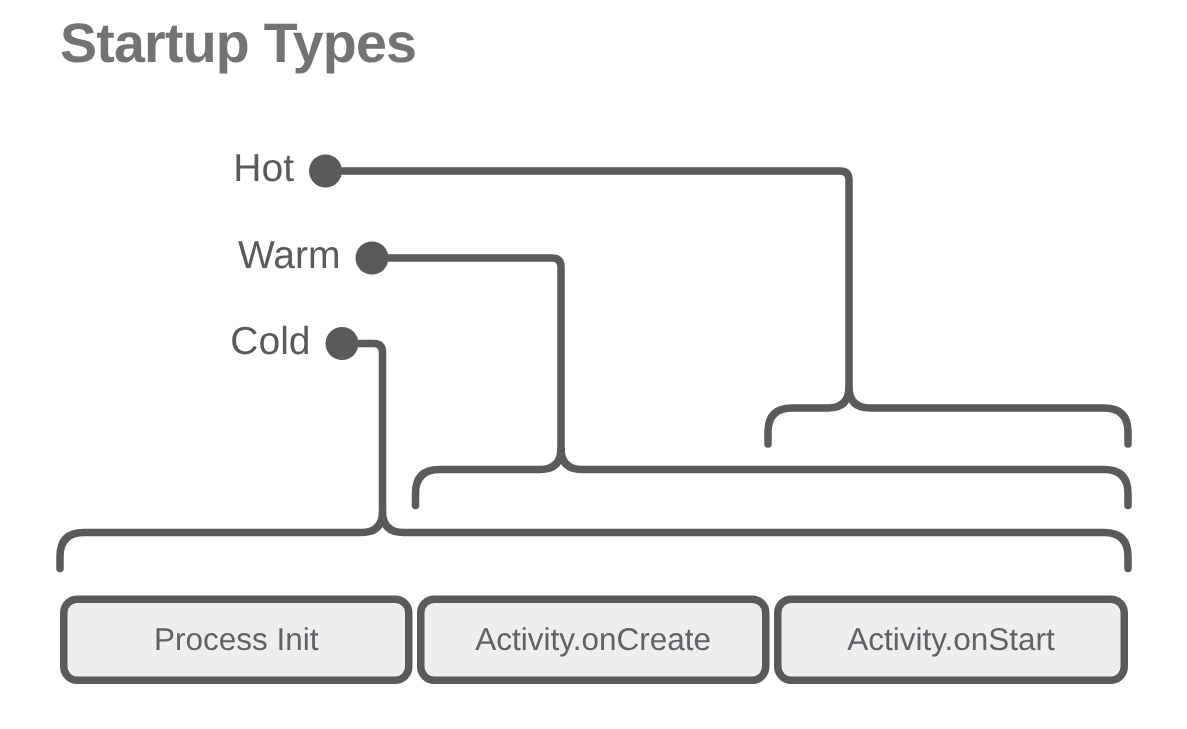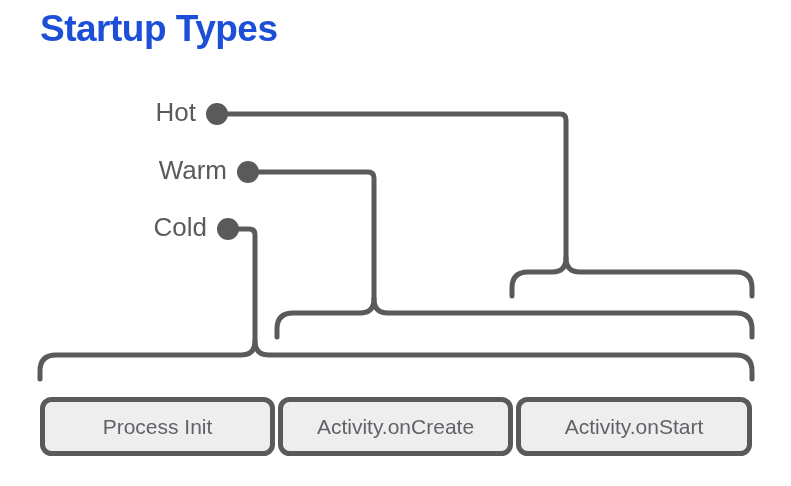--- a/index.html
+++ b/index.html
@@ -19,21 +19,21 @@
     width: 791px;
     height: 486px;
     background: #ffffff;
   }
   .page-title {
     position: absolute;
     left: 40px;
     top: 8px;
     font-size: 37px;
     font-weight: bold;
-    color: #1d4ed8;
+    color: #737373;
     letter-spacing: -0.5px;
     white-space: nowrap;
   }
   .diagram-svg {
     position: absolute;
     left: 0;
     top: 0;
   }
   .row-label {
     font-family: "Liberation Sans", sans-serif;

